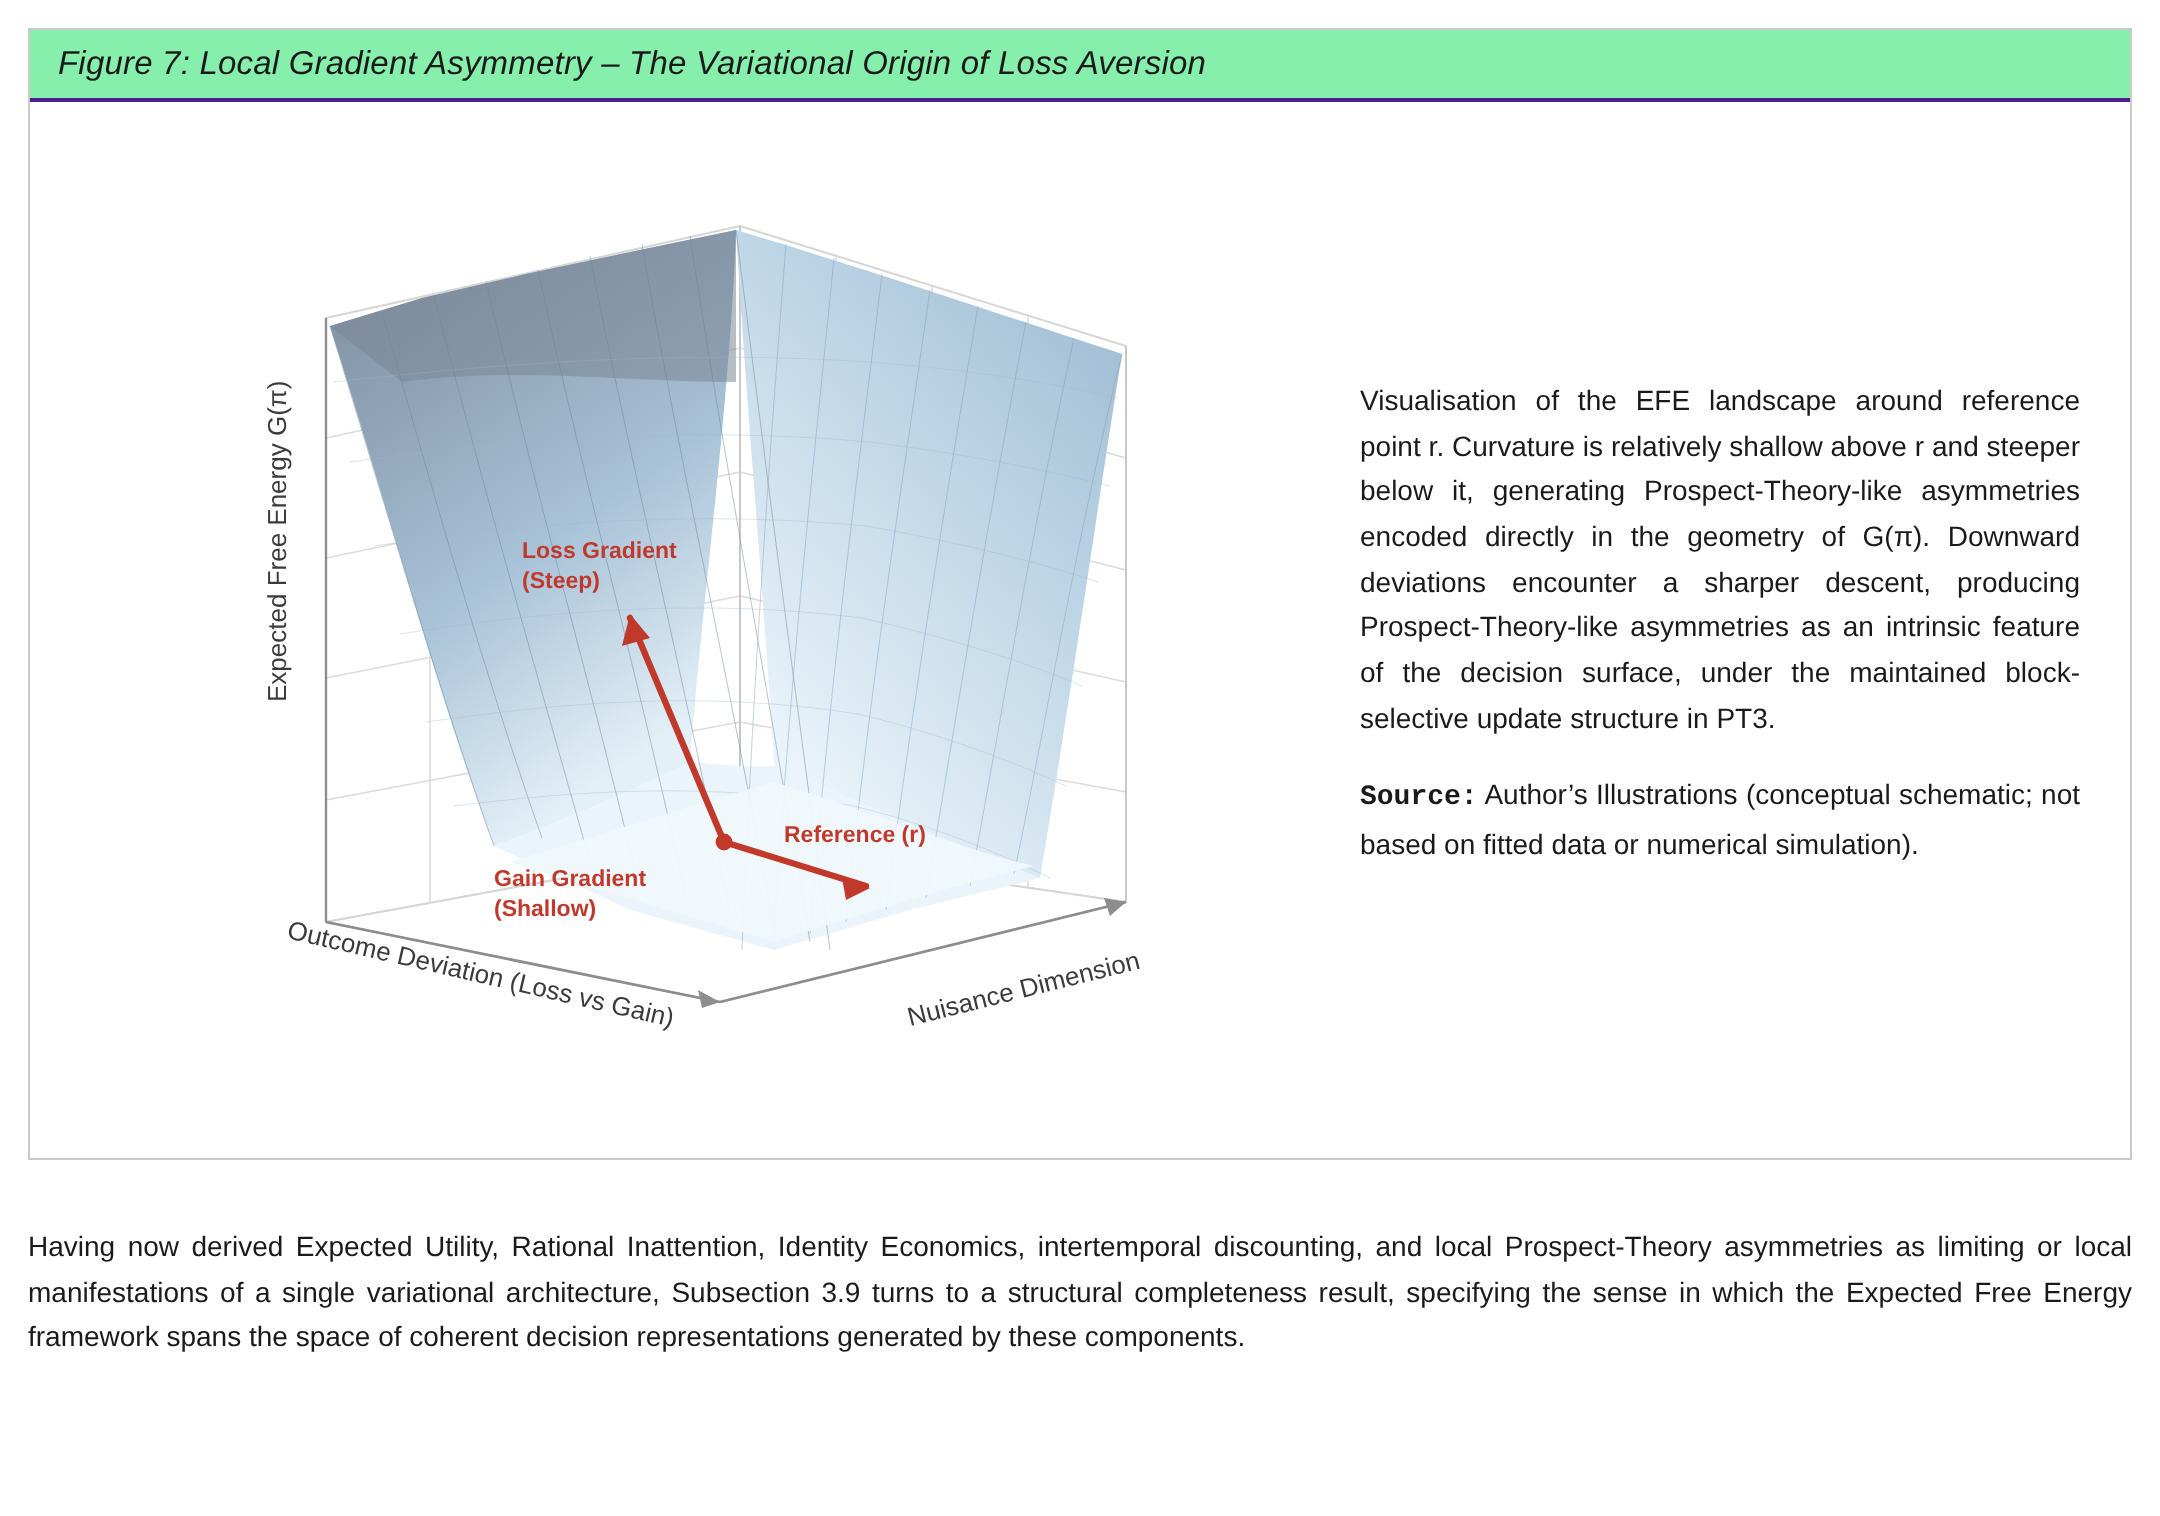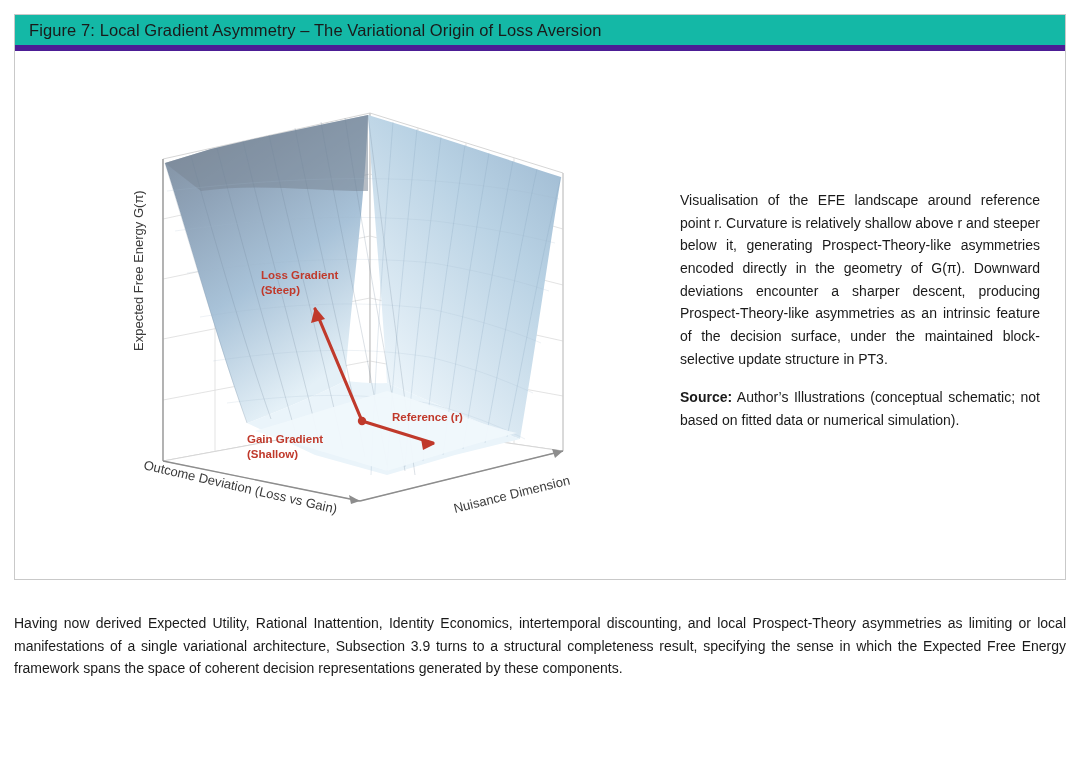--- a/index.html
+++ b/index.html
@@ -22,26 +22,27 @@
     left: 14px;
     top: 14px;
     width: 1052px;
     height: 566px;
     border: 1px solid #c9c9c9;
     box-sizing: border-box;
     background: #ffffff;
   }
   .figure-caption-bar {
     height: 36px;
-    background: #14b8a6;
-    border-bottom: 6px solid #4c1d95;
+    background: #86efac;
+    border-bottom: 2px solid #4c1d95;
     display: flex;
     align-items: center;
     padding-left: 14px;
     box-sizing: border-box;
+    font-style: italic;
   }
   .figure-caption-bar .cap-text {
     font-size: 16.5px;
     color: #1a1a1a;
     letter-spacing: 0.1px;
   }
   .figure-body {
     position: relative;
     height: 528px;
   }
@@ -80,20 +81,21 @@
     line-height: 1.62;
     color: #1a1a1a;
     text-align: justify;
   }
   .side-text p {
     margin: 0 0 16px 0;
   }
   .side-text p:last-child { margin-bottom: 0; }
   .src-label {
     font-weight: bold;
+    font-family: Liberation Mono, monospace;
   }
 
   
   .body-paragraph {
     position: absolute;
     left: 14px;
     top: 612px;
     width: 1052px;
     font-size: 14px;
     line-height: 1.62;

